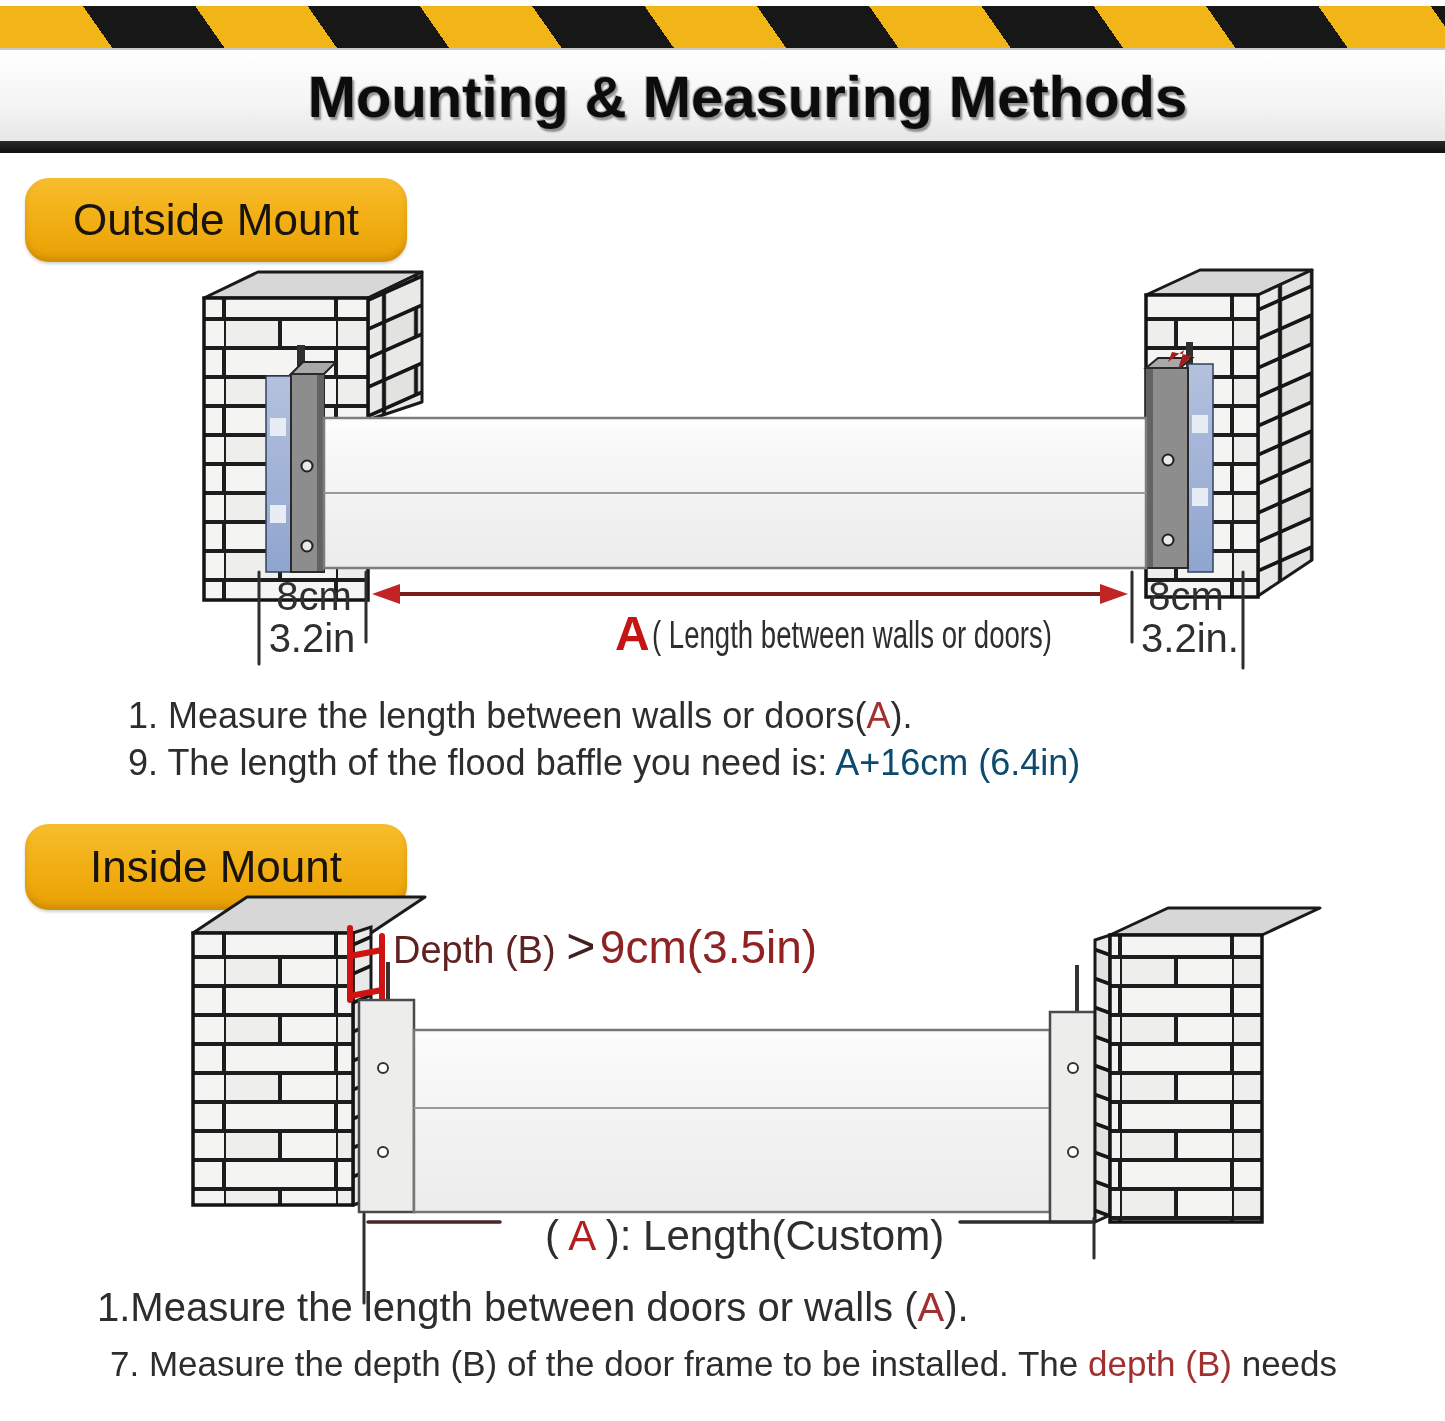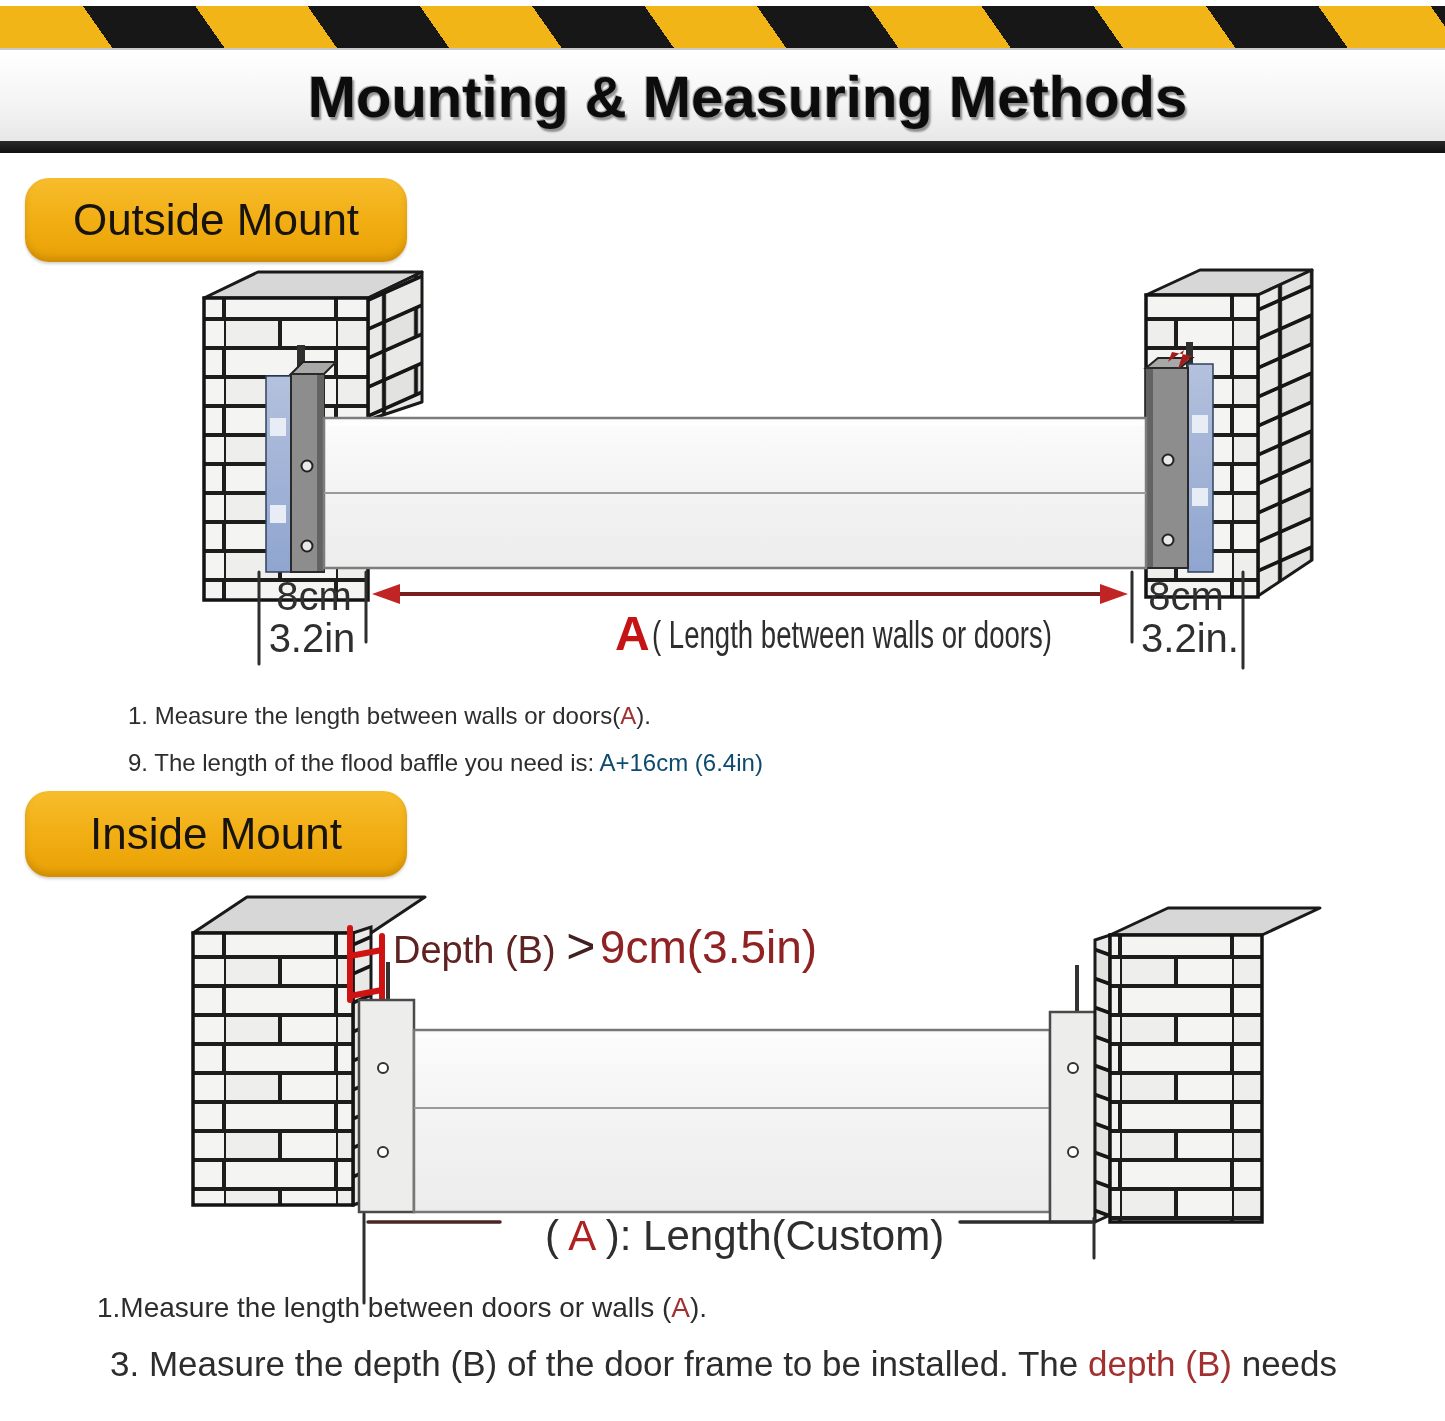--- a/index.html
+++ b/index.html
@@ -30,34 +30,34 @@
   
   .mount-label{
     position:absolute;left:25px;width:382px;height:84px;
     background:linear-gradient(180deg,#f7bd2d 0%,#f1ad12 55%,#e9a105 100%);
     border-radius:24px;
     box-shadow:inset 0 -5px 6px rgba(150,95,0,.30), 0 2px 3px rgba(0,0,0,.18);
     display:flex;align-items:center;justify-content:center;
     font-size:44px;color:#171310;white-space:nowrap;
   }
   #outside-label{top:178px;}
-  #inside-label{top:791px;height:86px;}
+  #inside-label{top:824px;height:86px;}
   
   .fig{position:absolute;left:0;width:1445px;height:430px;}
   #fig-outside{top:255px;}
   #fig-inside{top:880px;}
   svg text{font-family:"Liberation Sans",sans-serif;}
   
   .steps{
-    position:absolute;color:#2d2d2d;font-size:24px;line-height:47px;white-space:nowrap;
+    position:absolute;color:#2d2d2d;font-size:36px;line-height:47px;white-space:nowrap;
   }
   #outside-steps{left:128px;top:692px;}
   .red-hint{color:#a33030;}
   .red-strong{color:#0c4a6e;}
-  #inside-steps-1{left:97px;top:1284px;font-size:28px;}
+  #inside-steps-1{left:97px;top:1284px;font-size:40px;}
   #inside-steps-2{left:58px;top:1344px;font-size:35px;line-height:39px;}
   #inside-steps-2 .l1{padding-left:52px;}
 </style>
 </head>
 <body>
 
 <div class="page">
 
   <div class="stripes"></div>
   <div class="title-band">
@@ -226,16 +226,16 @@
         <tspan fill="#b02020">A</tspan>
         <tspan fill="#2e2e2e">): Length(Custom)</tspan>
       </text>
     </g>
   </svg>
 
   <div class="steps" id="inside-steps-1">
     <span>1.Measure the length between doors or walls (</span><span class="red-hint">A</span><span>).</span>
   </div>
   <div class="steps" id="inside-steps-2">
-    <div class="l1"><span>3. Measure the depth (B) of the door frame to be installed. The </span><span class="red-hint">depth (B)</span><span> needs</span></div>
+    <div class="l1"><span>7. Measure the depth (B) of the door frame to be installed. The </span><span class="red-hint">depth (B)</span><span> needs</span></div>
   </div>
 
 </div>
 
 </body></html>

